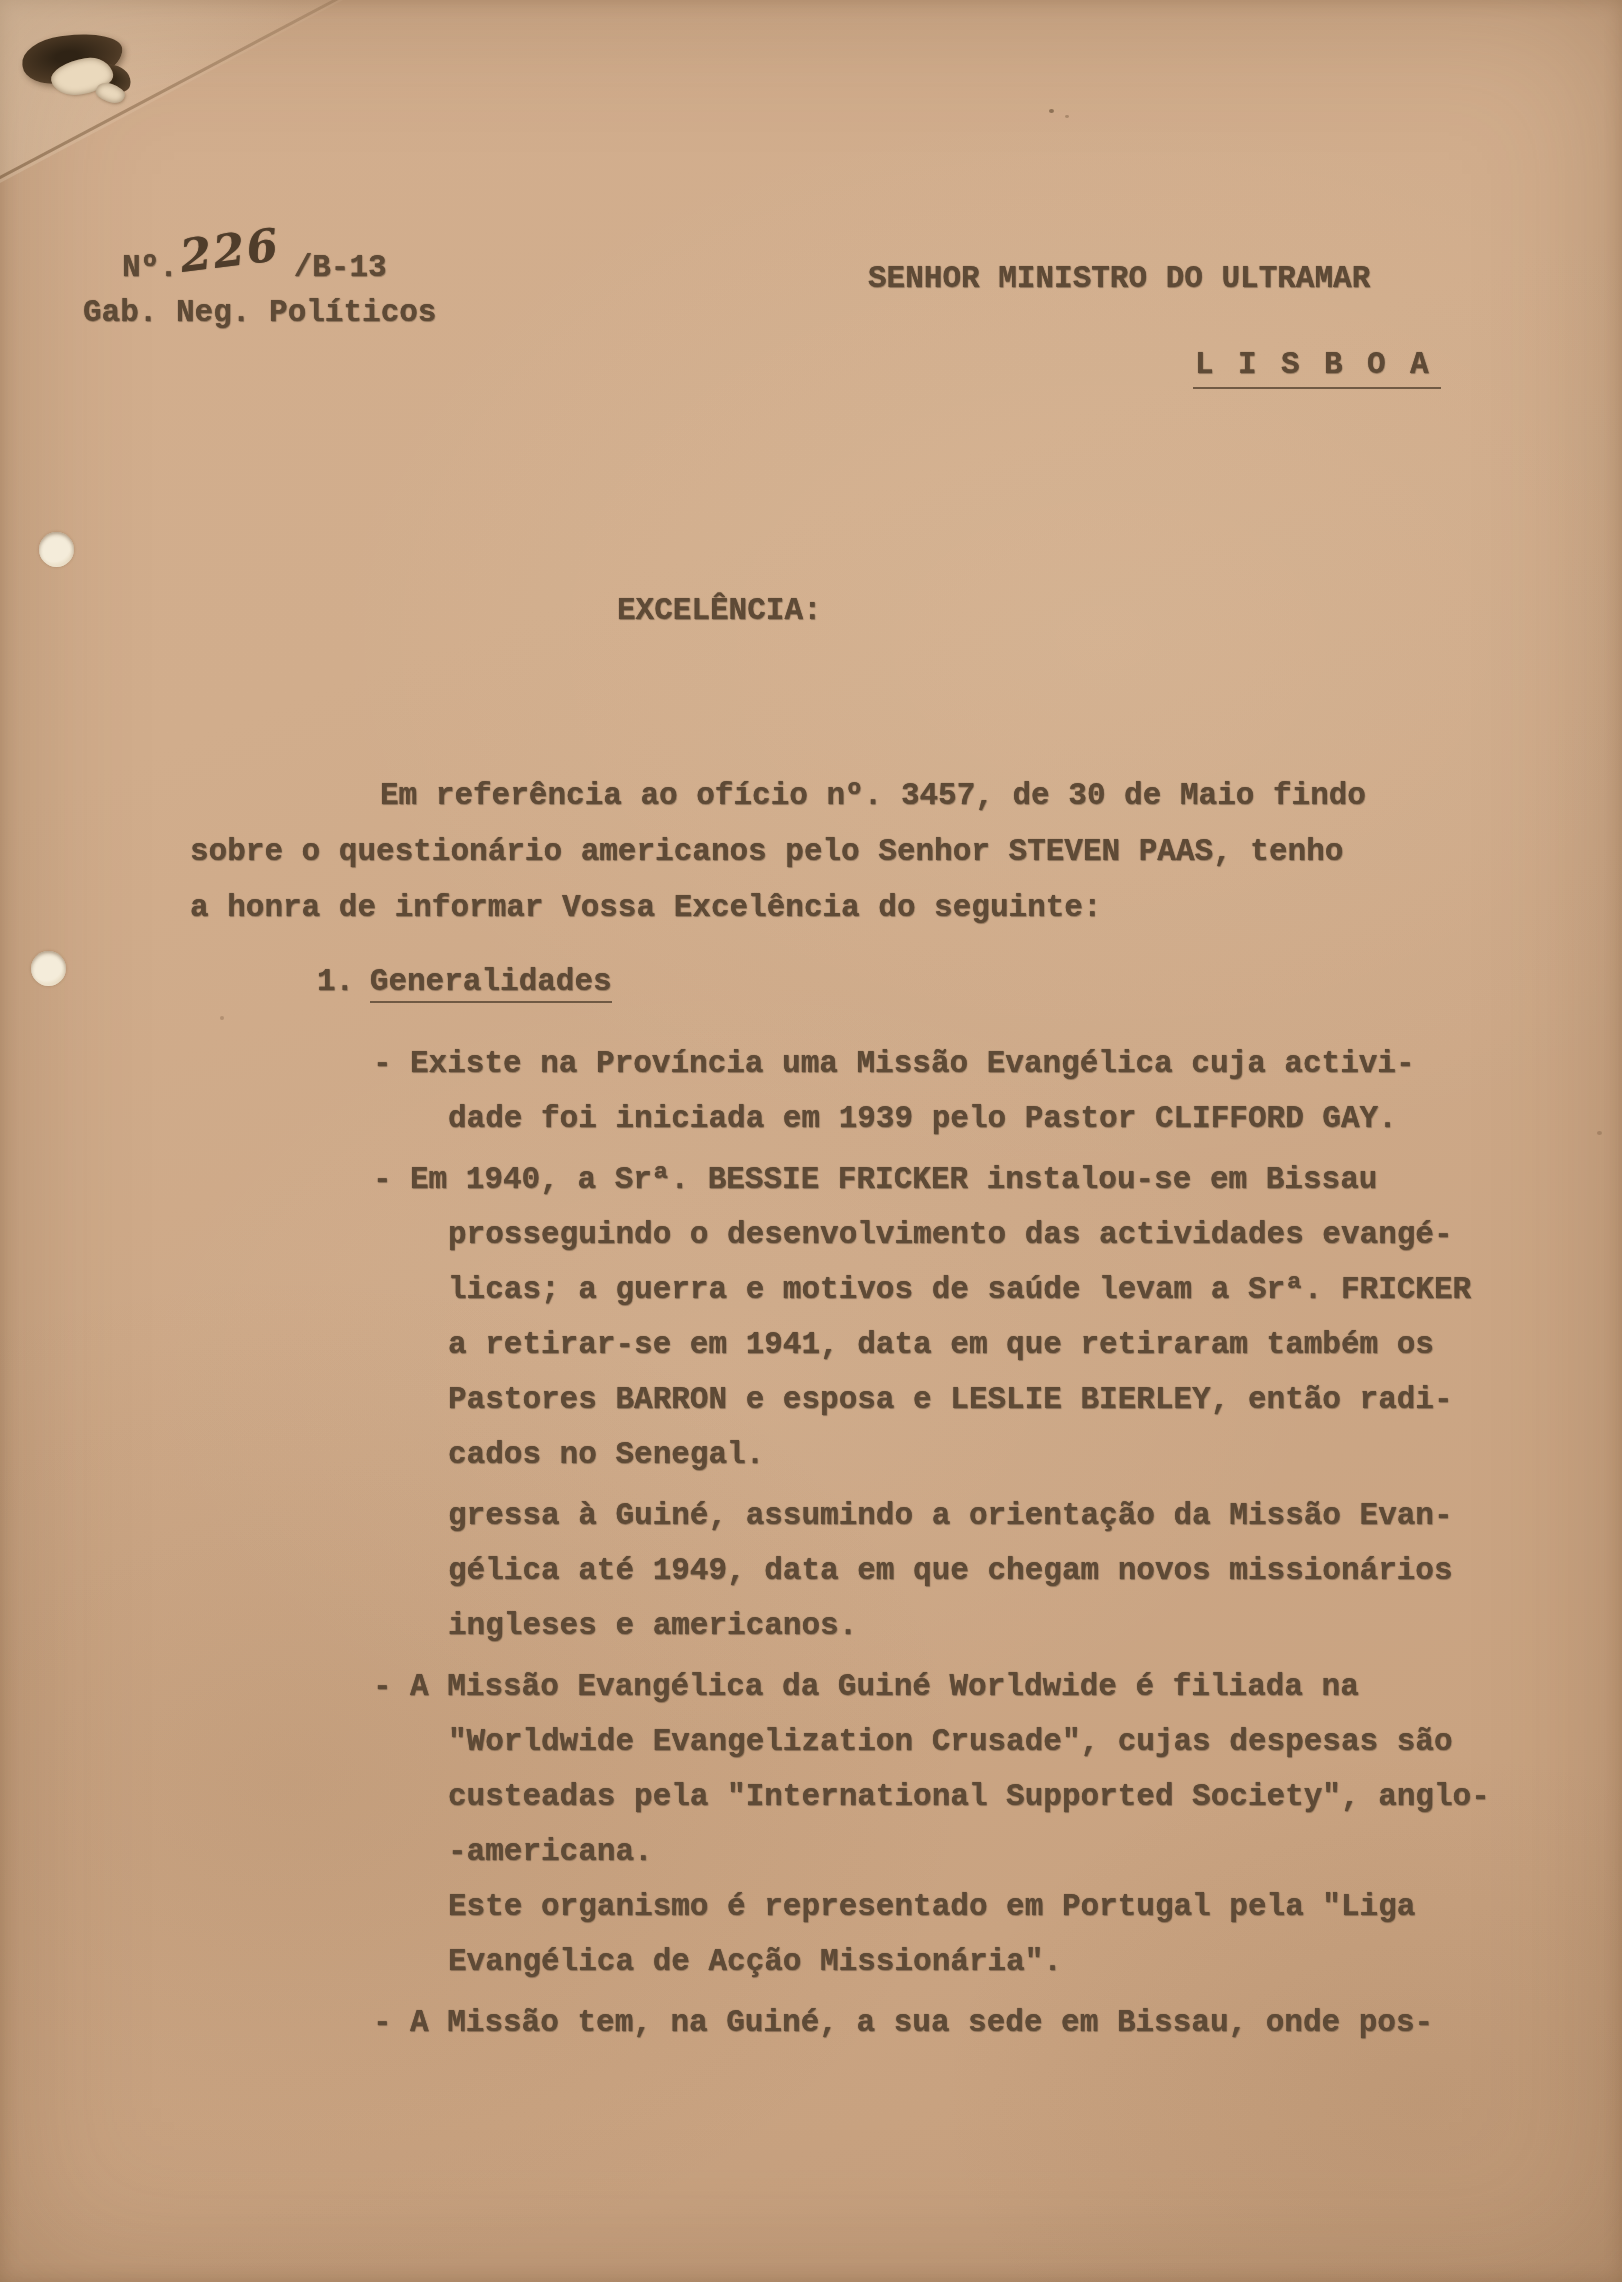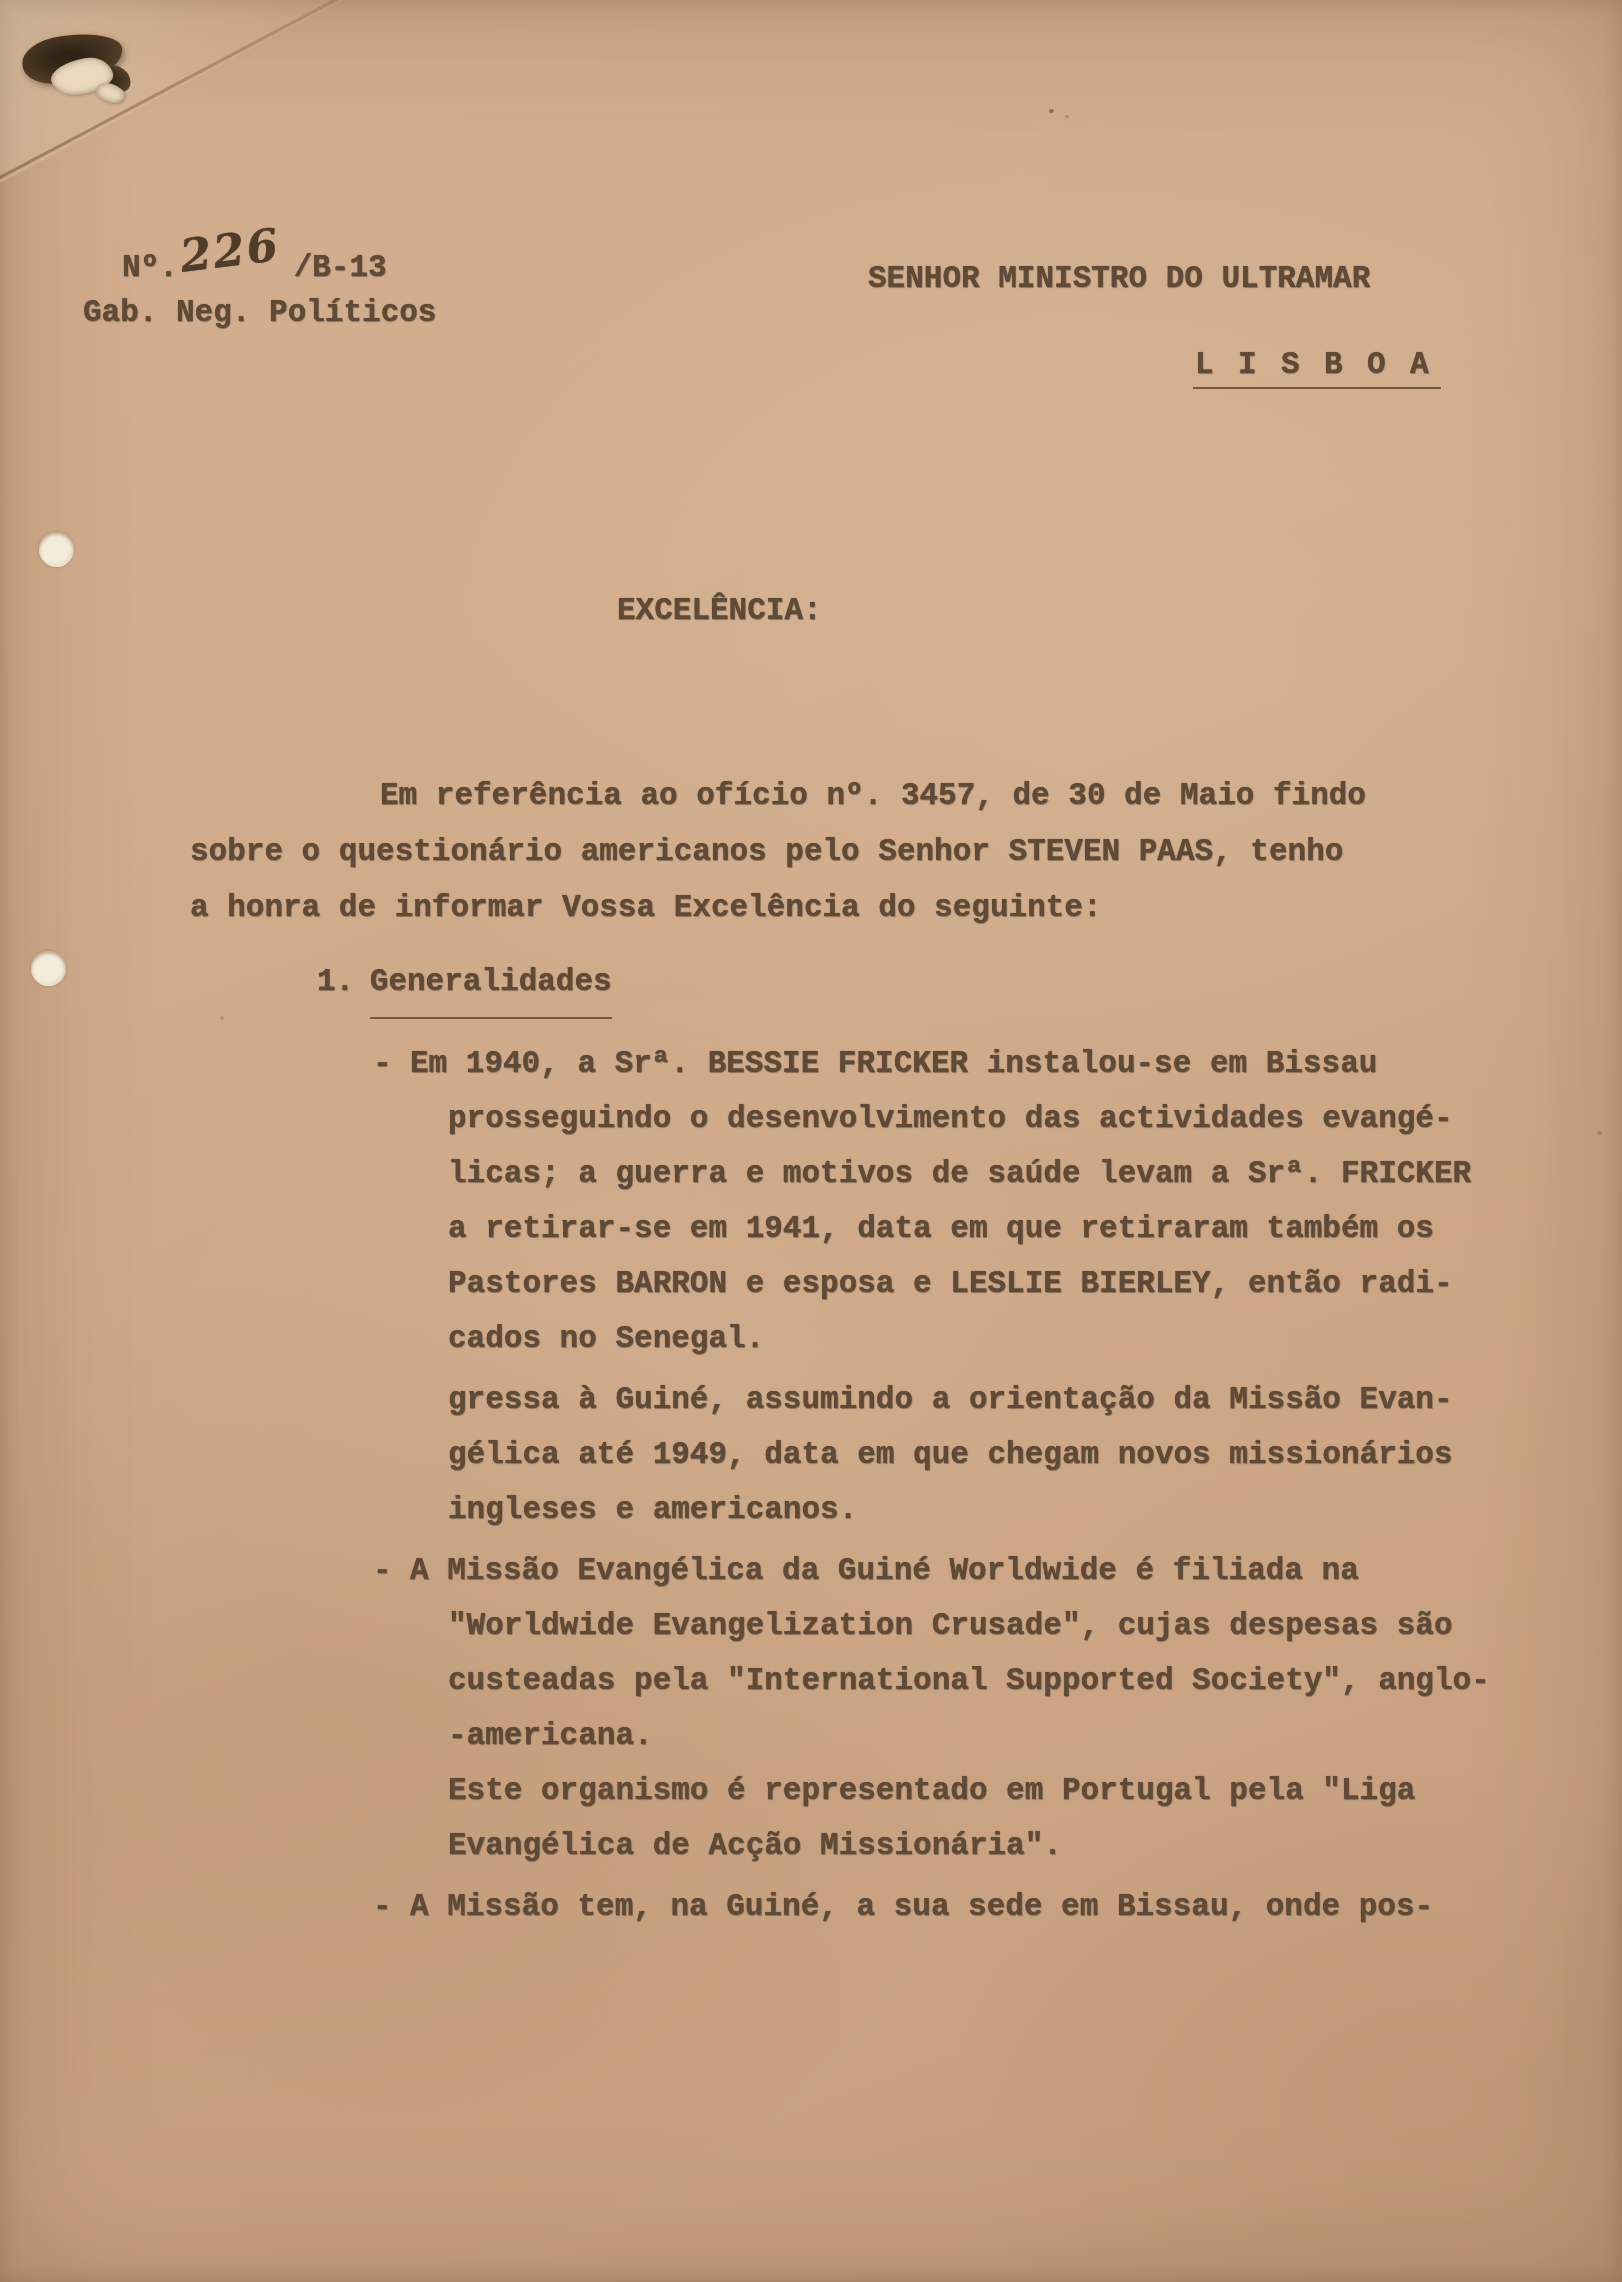--- a/index.html
+++ b/index.html
@@ -57,21 +57,21 @@
   .recipient{position:absolute;left:868px;top:261px;white-space:nowrap;}
   .city{position:absolute;left:1193px;top:347px;white-space:nowrap;letter-spacing:2.9px;
     border-bottom:2.9px solid rgba(95,75,55,0.85);padding:0 9.8px 4.9px 2px;text-align:right;}
   .salutation{position:absolute;left:617px;top:593px;white-space:nowrap;}
 
   .intro{position:absolute;left:190px;top:768px;width:1258px;line-height:56px;}
   .intro .line{white-space:nowrap;}
   .intro .indent{padding-left:190px;}
 
   .section{position:absolute;left:317px;top:964px;white-space:nowrap;}
-  .section .stitle{margin-left:15.6px;border-bottom:2.9px solid rgba(95,75,55,0.85);padding-bottom:18px;text-align:center;}
+  .section .stitle{margin-left:15.6px;border-bottom:2.9px solid rgba(95,75,55,0.85);padding-bottom:2px;text-align:center;}
 
   .bullets{position:absolute;left:373px;top:1036px;width:1161px;line-height:55px;}
   .bullet{margin-bottom:5.9px;}
   .b-line{white-space:nowrap;}
   .b-line.cont{margin-left:75px;}
   .dash{display:inline-block;width:37px;}
 </style>
 </head>
 <body>
 
@@ -108,20 +108,24 @@
     <div class="line">sobre o questionário americanos pelo Senhor STEVEN PAAS, tenho</div>
     <div class="line">a honra de informar Vossa Excelência do seguinte:</div>
   </div>
 
   <div class="section ink">
     <span>1.</span><span class="stitle">Generalidades</span>
   </div>
 
   <div class="bullets ink" id="bullets">
       <div class="bullet">
+        <div class="b-line first"><span class="dash">-</span><span>Existe na Província uma Missão Evangélica cuja activi-</span></div>
+        <div class="b-line cont"><span>dade foi iniciada em 1939 pelo Pastor CLIFFORD GAY.</span></div>
+      </div>
+      <div class="bullet">
         <div class="b-line first"><span class="dash">-</span><span>Em 1940, a Srª. BESSIE FRICKER instalou-se em Bissau</span></div>
         <div class="b-line cont"><span>prosseguindo o desenvolvimento das actividades evangé-</span></div>
         <div class="b-line cont"><span>licas; a guerra e motivos de saúde levam a Srª. FRICKER</span></div>
         <div class="b-line cont"><span>a retirar-se em 1941, data em que retiraram também os</span></div>
         <div class="b-line cont"><span>Pastores BARRON e esposa e LESLIE BIERLEY, então radi-</span></div>
         <div class="b-line cont"><span>cados no Senegal.</span></div>
       </div>
       <div class="bullet">
         <div class="b-line cont"><span>gressa à Guiné, assumindo a orientação da Missão Evan-</span></div>
         <div class="b-line cont"><span>gélica até 1949, data em que chegam novos missionários</span></div>

